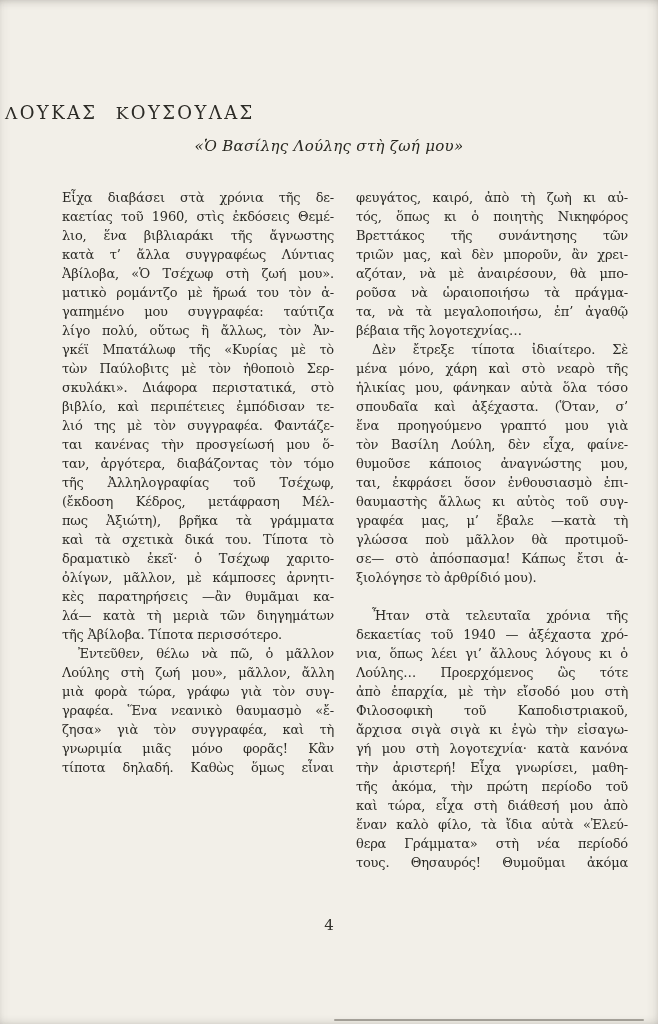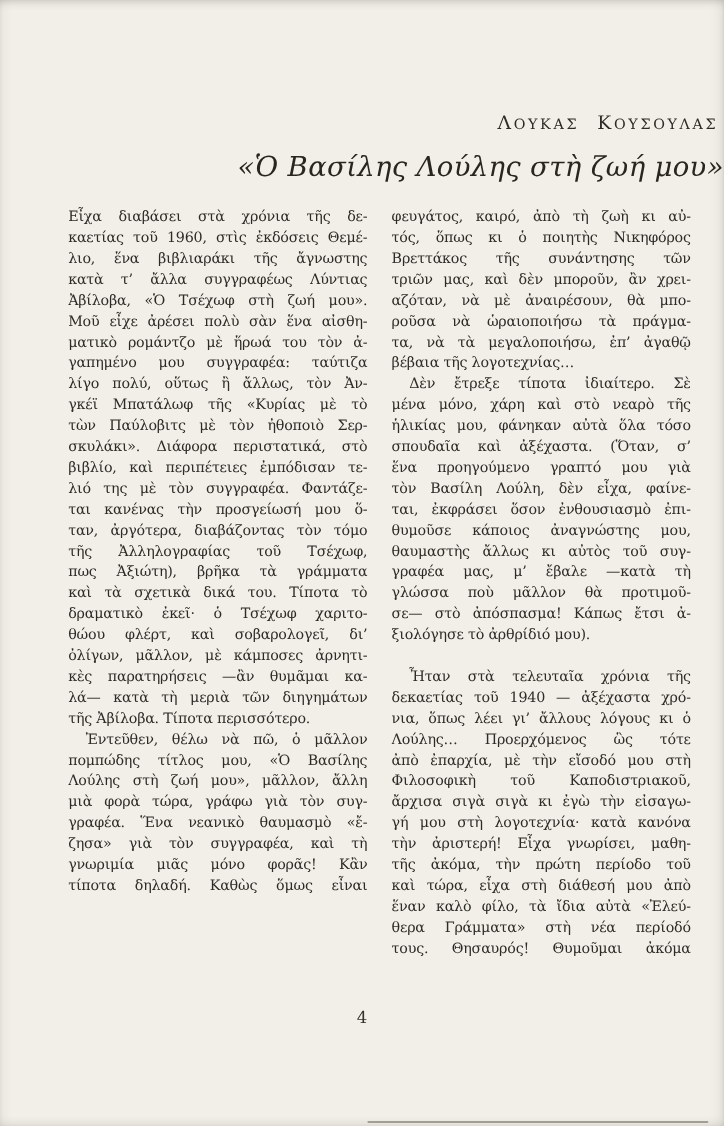--- a/index.html
+++ b/index.html
@@ -19,42 +19,42 @@
     box-shadow:
       inset 0 7px 9px -6px rgba(70,66,58,0.28),
       inset 0 -7px 10px -7px rgba(70,66,58,0.22),
       inset -9px 0 12px -9px rgba(70,66,58,0.18),
       inset 9px 0 12px -9px rgba(70,66,58,0.10);
   }
   .author {
     position: absolute;
     top: 102px;
     left: 0; right: 0;
-    text-align: right;
-    font-size: 13px;
+    text-align: left;
+    font-size: 18px;
     letter-spacing: 2.4px;
     color: var(--ink, #2c2b26);
   }
   .author .word {
     display: inline-block;
     margin: 0 5px;
   }
   .author .word::first-letter {
     font-size: 17px;
     letter-spacing: 2.4px;
   }
   .title {
     position: absolute;
     top: 137px;
     left: 0; right: 0;
     margin: 0;
-    text-align: right;
+    text-align: center;
     font-style: italic;
     font-weight: normal;
-    font-size: 25px;
+    font-size: 15px;
     letter-spacing: 0.3px;
     color: #27261f;
   }
   .columns {
     position: absolute;
     top: 188px;
     left: 62px;
     display: flex;
     gap: 22px;
   }
@@ -102,44 +102,42 @@
   <h1 class="title">«Ὁ Βασίλης Λούλης στὴ ζωή μου»</h1>
 
   <div class="columns">
     <div class="col" id="col-left">
         <div class="para">
           <div class="tline">Εἶχα διαβάσει στὰ χρόνια τῆς δε-</div>
           <div class="tline">καετίας τοῦ 1960, στὶς ἐκδόσεις Θεμέ-</div>
           <div class="tline">λιο, ἕνα βιβλιαράκι τῆς ἄγνωστης</div>
           <div class="tline">κατὰ τ’ ἄλλα συγγραφέως Λύντιας</div>
           <div class="tline">Ἀβίλοβα, «Ὁ Τσέχωφ στὴ ζωή μου».</div>
-          <div class="tline">Μοῦ εἶχε ἀρέσει πολὺ σὰν ἕνα αἰσθη-</div>
           <div class="tline">ματικὸ ρομάντζο μὲ ἥρωά του τὸν ἀ-</div>
           <div class="tline">γαπημένο μου συγγραφέα: ταύτιζα</div>
           <div class="tline">λίγο πολύ, οὕτως ἢ ἄλλως, τὸν Ἀν-</div>
           <div class="tline">γκέϊ Μπατάλωφ τῆς «Κυρίας μὲ τὸ</div>
           <div class="tline">τὼν Παύλοβιτς μὲ τὸν ἠθοποιὸ Σερ-</div>
           <div class="tline">σκυλάκι». Διάφορα περιστατικά, στὸ</div>
           <div class="tline">βιβλίο, καὶ περιπέτειες ἐμπόδισαν τε-</div>
           <div class="tline">λιό της μὲ τὸν συγγραφέα. Φαντάζε-</div>
           <div class="tline">ται κανένας τὴν προσγείωσή μου ὅ-</div>
           <div class="tline">ταν, ἀργότερα, διαβάζοντας τὸν τόμο</div>
           <div class="tline">τῆς Ἀλληλογραφίας τοῦ Τσέχωφ,</div>
+          <div class="tline">(ἔκδοση Κέδρος, μετάφραση Μέλ-</div>
           <div class="tline">πως Ἀξιώτη), βρῆκα τὰ γράμματα</div>
           <div class="tline">καὶ τὰ σχετικὰ δικά του. Τίποτα τὸ</div>
           <div class="tline">δραματικὸ ἐκεῖ· ὁ Τσέχωφ χαριτο-</div>
-          <div class="tline">θώου φλέρτ, καὶ σοβαρολογεῖ, δι’</div>
           <div class="tline">ὀλίγων, μᾶλλον, μὲ κάμποσες ἀρνητι-</div>
           <div class="tline">κὲς παρατηρήσεις —ἂν θυμᾶμαι κα-</div>
           <div class="tline">λά— κατὰ τὴ μεριὰ τῶν διηγημάτων</div>
           <div class="tline lastline">τῆς Ἀβίλοβα. Τίποτα περισσότερο.</div>
         </div>
         <div class="para">
           <div class="tline first-indent">Ἐντεῦθεν, θέλω νὰ πῶ, ὁ μᾶλλον</div>
-          <div class="tline">πομπώδης τίτλος μου, «Ὁ Βασίλης</div>
           <div class="tline">Λούλης στὴ ζωή μου», μᾶλλον, ἄλλη</div>
           <div class="tline">μιὰ φορὰ τώρα, γράφω γιὰ τὸν συγ-</div>
           <div class="tline">γραφέα. Ἕνα νεανικὸ θαυμασμὸ «ἔ-</div>
           <div class="tline">ζησα» γιὰ τὸν συγγραφέα, καὶ τὴ</div>
           <div class="tline">γνωριμία μιᾶς μόνο φορᾶς! Κἂν</div>
           <div class="tline">τίποτα δηλαδή. Καθὼς ὅμως εἶναι</div>
         </div>
       </div>
     <div class="col" id="col-right">
         <div class="para">
@@ -152,22 +150,22 @@
           <div class="tline">τα, νὰ τὰ μεγαλοποιήσω, ἐπ’ ἀγαθῷ</div>
           <div class="tline lastline">βέβαια τῆς λογοτεχνίας…</div>
         </div>
         <div class="para">
           <div class="tline first-indent">Δὲν ἔτρεξε τίποτα ἰδιαίτερο. Σὲ</div>
           <div class="tline">μένα μόνο, χάρη καὶ στὸ νεαρὸ τῆς</div>
           <div class="tline">ἡλικίας μου, φάνηκαν αὐτὰ ὅλα τόσο</div>
           <div class="tline">σπουδαῖα καὶ ἀξέχαστα. (Ὅταν, σ’</div>
           <div class="tline">ἕνα προηγούμενο γραπτό μου γιὰ</div>
           <div class="tline">τὸν Βασίλη Λούλη, δὲν εἶχα, φαίνε-</div>
+          <div class="tline">θυμοῦσε κάποιος ἀναγνώστης μου,</div>
           <div class="tline">ται, ἐκφράσει ὅσον ἐνθουσιασμὸ ἐπι-</div>
-          <div class="tline">θυμοῦσε κάποιος ἀναγνώστης μου,</div>
           <div class="tline">θαυμαστὴς ἄλλως κι αὐτὸς τοῦ συγ-</div>
           <div class="tline">γραφέα μας, μ’ ἔβαλε —κατὰ τὴ</div>
           <div class="tline">γλώσσα ποὺ μᾶλλον θὰ προτιμοῦ-</div>
           <div class="tline">σε— στὸ ἀπόσπασμα! Κάπως ἔτσι ἀ-</div>
           <div class="tline lastline">ξιολόγησε τὸ ἀρθρίδιό μου).</div>
         </div>
         <div class="para space-before">
           <div class="tline first-indent">Ἦταν στὰ τελευταῖα χρόνια τῆς</div>
           <div class="tline">δεκαετίας τοῦ 1940 — ἀξέχαστα χρό-</div>
           <div class="tline">νια, ὅπως λέει γι’ ἄλλους λόγους κι ὁ</div>

